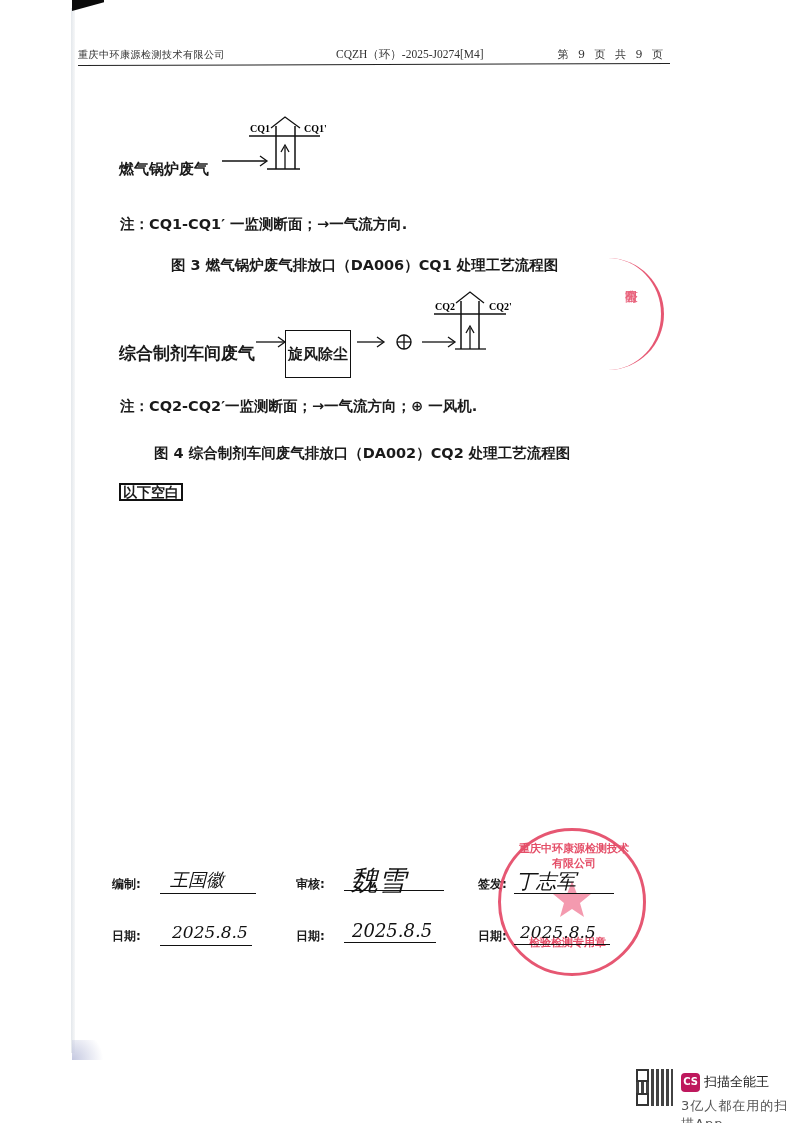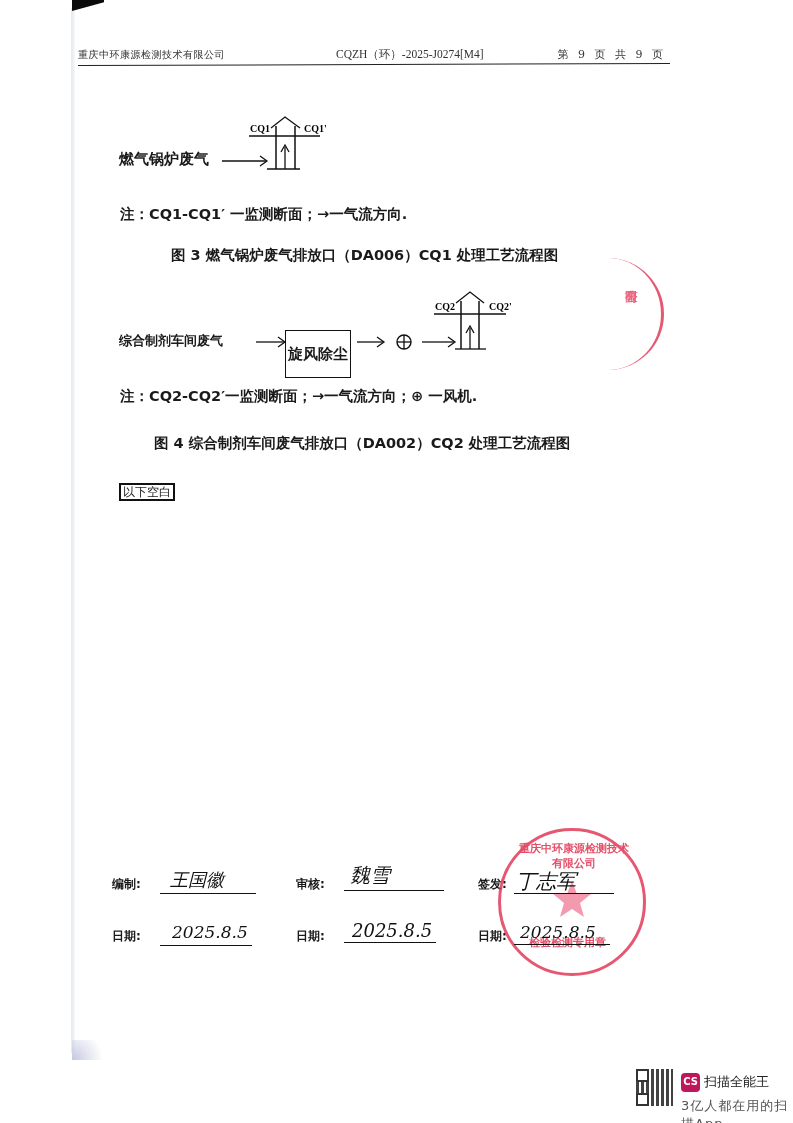--- a/index.html
+++ b/index.html
@@ -34,39 +34,39 @@
   }
   .header .company { position: absolute; left: 0; top: 4px; font-family: "DejaVu Sans", sans-serif; font-size: 10px; letter-spacing: 0.5px; }
   .header .docno { position: absolute; left: 258px; top: 3px; font-size: 11.5px; font-family: "Liberation Serif", serif; }
   .header .pageno { position: absolute; right: 4px; top: 3px; font-size: 11px; letter-spacing: 3px; }
   .header-rule {
     position: absolute; left: 78px; top: 64px; width: 592px; height: 0;
     border-top: 1.5px solid #222;
     transform: skewY(-0.2deg);
   }
 
-  .txt { position: absolute; white-space: nowrap; font-weight: bold; font-family: "DejaVu Sans", sans-serif; }
+  .txt { position: absolute; white-space: nowrap; font-weight: bold; font-family: "DejaVu Sans", sans-serif; margin-top: 10px; }
   .src1 { left: 119px; top: 150px; font-size: 15px; }
-  .src2 { left: 119px; top: 332px; font-size: 13px; }
+  .src2 { left: 119px; top: 332px; font-size: 17px; }
   .note { font-size: 14.5px; }
   .note1 { left: 120px; top: 205px; }
   .note2 { left: 120px; top: 387px; }
   .cap { font-size: 14.5px; }
   .cap1 { left: 171px; top: 246px; }
   .cap2 { left: 154px; top: 434px; }
 
   .box-label {
     position: absolute; left: 285px; top: 330px; padding: 13px 2px;
     border: 1.5px solid #111; font-size: 15px; font-weight: bold; line-height: 20px;
     font-family: "DejaVu Sans", sans-serif;
   }
   .blank-mark {
     position: absolute; left: 119px; top: 483px;
-    border: 2px solid #111; padding: 0 2px; font-size: 12px; line-height: 14px;
-    font-weight: normal; font-family: "DejaVu Sans", sans-serif;
+    border: 2px solid #111; padding: 0 2px; font-size: 14px; line-height: 14px;
+    font-weight: bold; font-family: "DejaVu Sans", sans-serif;
   }
 
   svg.diagram { position: absolute; overflow: visible; }
   .cq-label { font-family: "Liberation Serif", serif; font-size: 10px; font-weight: bold; }
 
   
   .sig-label { position: absolute; font-size: 12px; font-weight: bold; font-family: "DejaVu Sans", sans-serif; white-space: nowrap; }
   .sig-line { position: absolute; height: 0; border-top: 1.5px solid #111; }
   .sig-hand { position: absolute; font-family: "DejaVu Serif", serif; font-style: italic; color: #111; white-space: nowrap; }
 
@@ -174,21 +174,21 @@
 
 <span class="sig-label" style="left:112px;top:876px;">编制:</span>
 <span class="sig-hand" style="left:170px;top:868px;font-size:18px;">王国徽</span>
 <div class="sig-line" style="left:160px;top:893px;width:96px;"></div>
 
 <span class="sig-label" style="left:112px;top:928px;">日期:</span>
 <span class="sig-hand" style="left:172px;top:922px;font-size:17px;">2025.8.5</span>
 <div class="sig-line" style="left:160px;top:945px;width:92px;"></div>
 
 <span class="sig-label" style="left:296px;top:876px;">审核:</span>
-<span class="sig-hand" style="left:350px;top:862px;font-size:20px;">魏雪</span>
+<span class="sig-hand" style="left:350px;top:862px;font-size:28px;">魏雪</span>
 <div class="sig-line" style="left:344px;top:890px;width:100px;"></div>
 
 <span class="sig-label" style="left:296px;top:928px;">日期:</span>
 <span class="sig-hand" style="left:352px;top:920px;font-size:18px;">2025.8.5</span>
 <div class="sig-line" style="left:344px;top:942px;width:92px;"></div>
 
 <span class="sig-label" style="left:478px;top:876px;">签发:</span>
 <span class="sig-label" style="left:478px;top:928px;">日期:</span>
 
 <div class="stamp">

